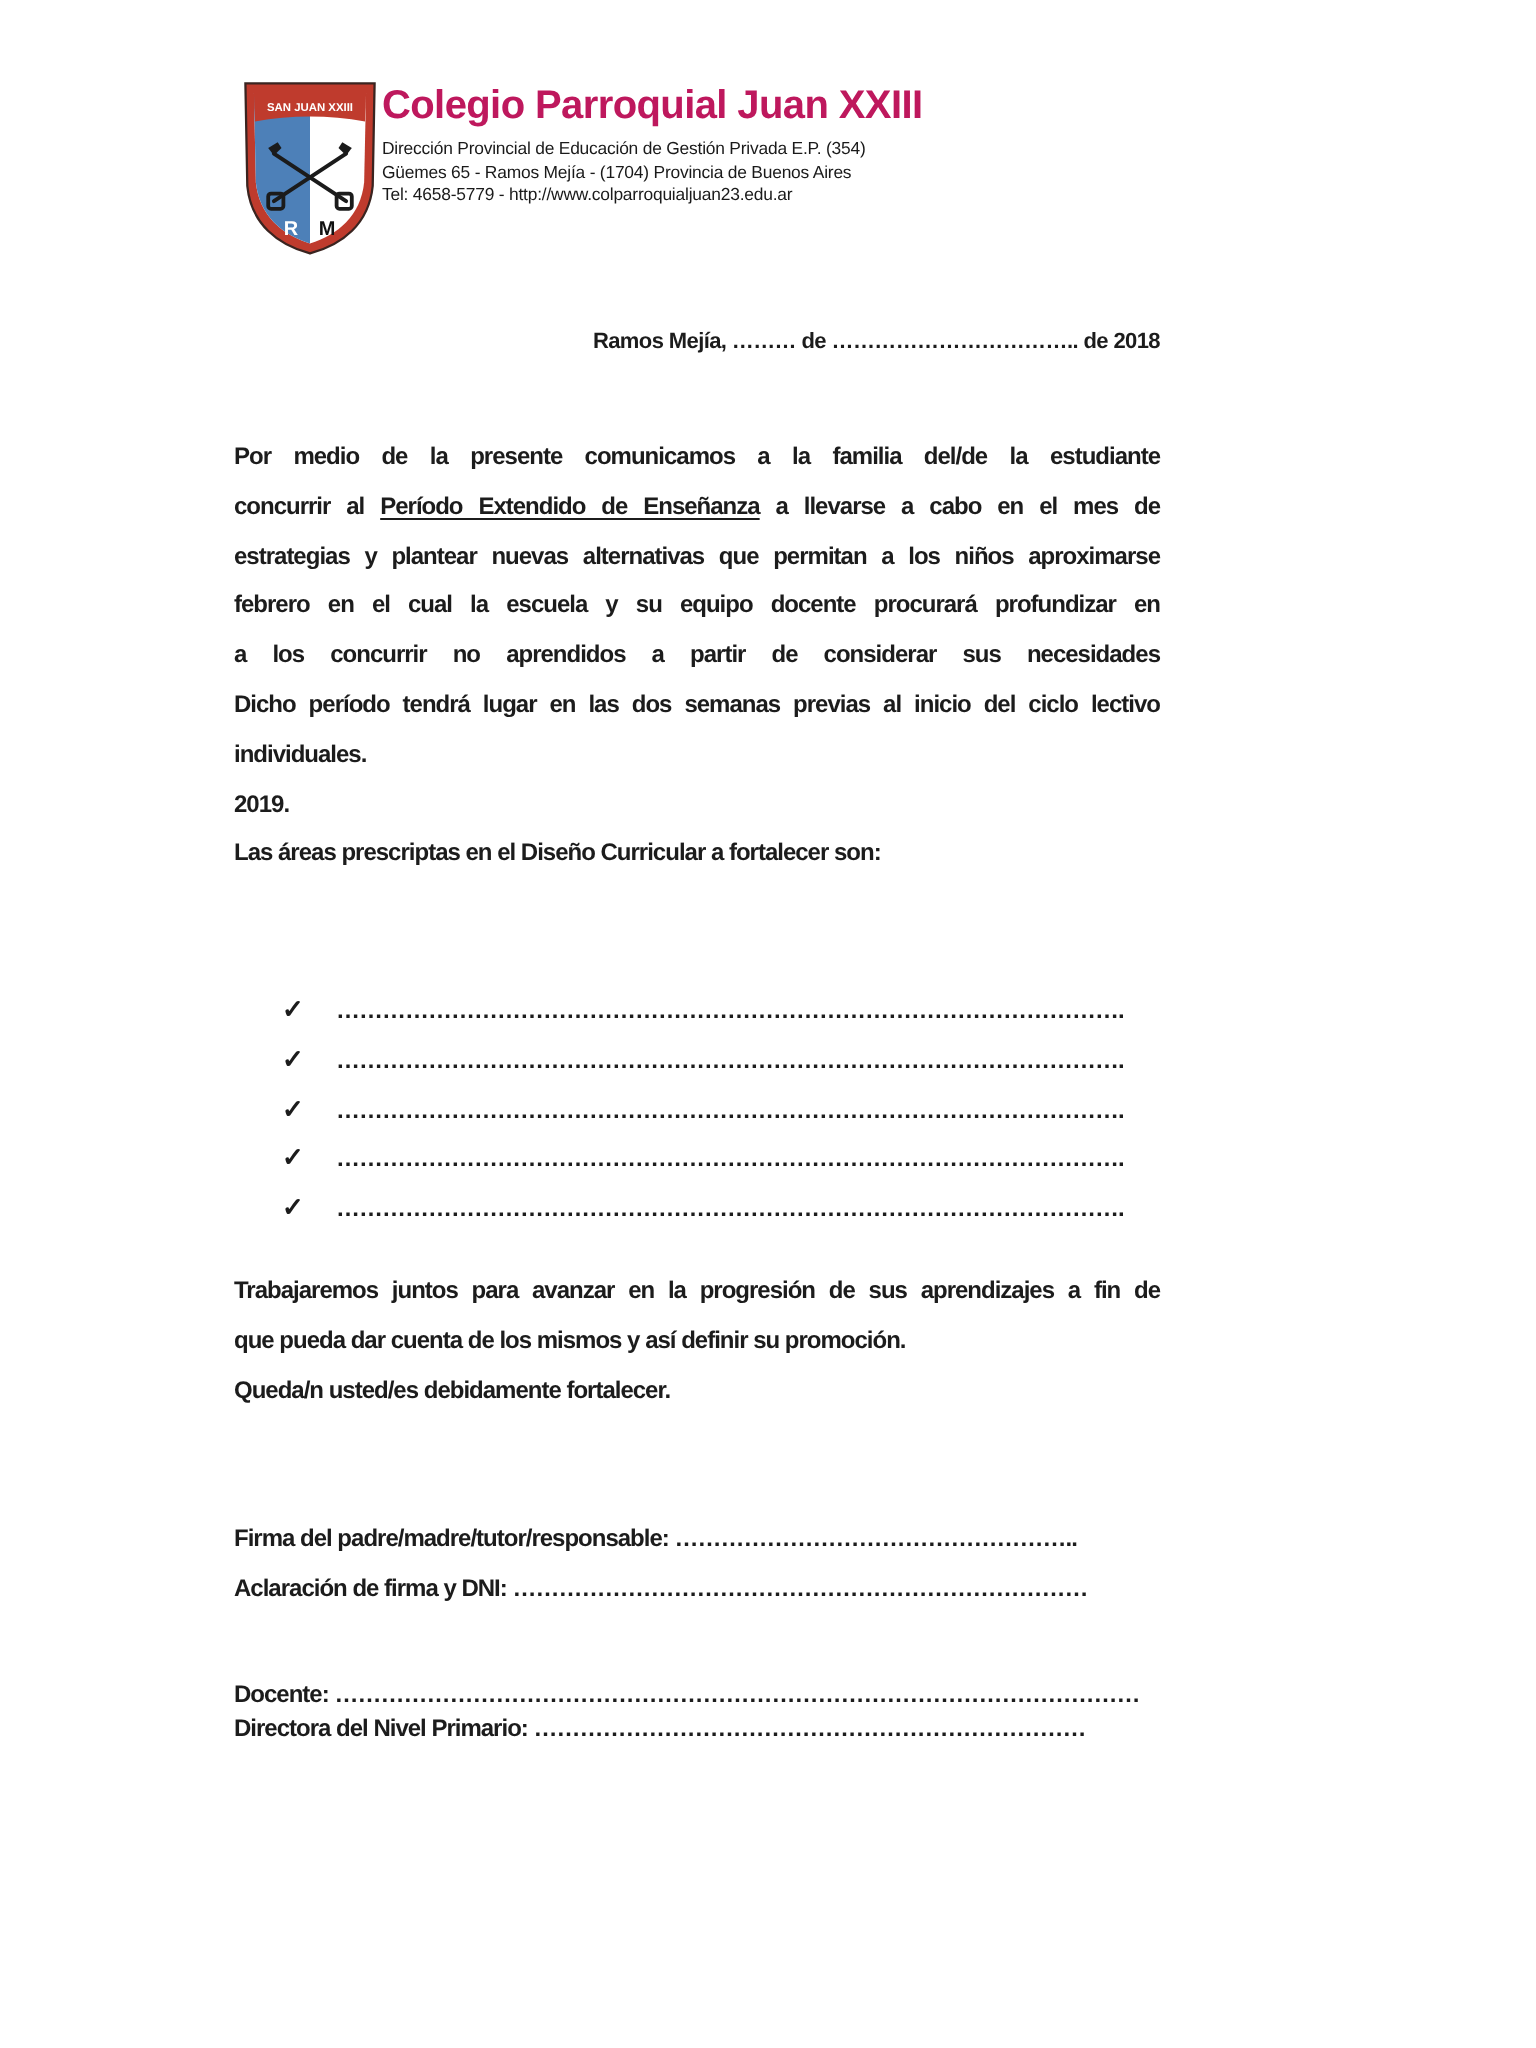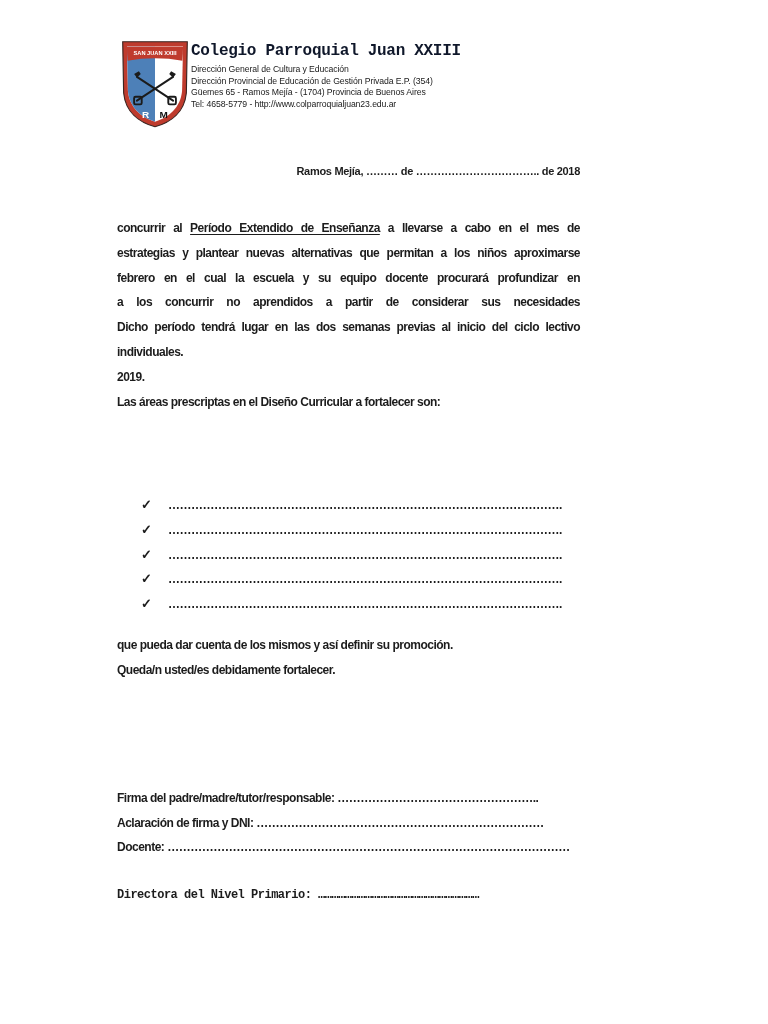--- a/index.html
+++ b/index.html
@@ -21,26 +21,25 @@
     width: 76px;
     height: 93px;
   }
   .header-text {
     position: absolute;
     left: 191px;
     top: 42px;
     width: 380px;
   }
   .school-name {
-    font-size: 16px;
+    font-size: 20px;
     font-weight: bold;
     letter-spacing: -0.3px;
-    color: #0f172a;
+    color: #be185d;
     margin-bottom: 4px;
-    font-family: Liberation Mono, monospace;
   }
   .header-sub {
     font-size: 8.7px;
     line-height: 11.6px;
     letter-spacing: -0.1px;
     color: #1a1a1a;
   }
 
   
   .content { position: absolute; left: 117px; width: 463px; }
@@ -49,23 +48,23 @@
     top: 165px;
     text-align: right;
     font-size: 11px;
     font-weight: bold;
     letter-spacing: -0.3px;
   }
 
   .main-text   { top: 216px; }
   .checklist   { top: 493px; }
   .closing     { top: 633px; }
-  .sig-block   { top: 757px; margin-top: 29px; }
+  .sig-block   { top: 757px; }
   .docente-row { top: 835px; }
-  .directora-row { top: 883px; font-family: Liberation Mono, monospace; }
+  .directora-row { top: 852px; }
 
   .line {
     font-size: 12px;
     font-weight: bold;
     line-height: 24.8px;
     letter-spacing: -0.5px;
     color: #1c1c1c;
     text-align: left;
     white-space: normal;
   }
@@ -130,48 +129,49 @@
         <rect x="54" y="62" width="8" height="8" rx="1.5" fill="none" stroke="#1b1b1b" stroke-width="2"></rect>
       </g>
 
       <text x="30" y="84" font-size="10.5" font-weight="bold" text-anchor="middle" fill="#ffffff">R</text>
       <text x="49" y="84" font-size="10.5" font-weight="bold" text-anchor="middle" fill="#111111">M</text>
     </svg>
   </div>
 
   <div class="header-text">
     <div class="school-name">Colegio Parroquial Juan XXIII</div>
-    <div class="header-sub">Dirección General de Cultura y Educación</div>
     <div class="header-sub">Dirección Provincial de Educación de Gestión Privada E.P. (354)</div>
     <div class="header-sub">Güemes 65 - Ramos Mejía - (1704) Provincia de Buenos Aires</div>
     <div class="header-sub">Tel: 4658-5779 - http://www.colparroquialjuan23.edu.ar</div>
   </div>
 
   <div class="content date-line">Ramos Mejía, ……… de …………………………….. de 2018</div>
 
   <div class="content main-text">
+    <div class="line j">Por medio de la presente comunicamos a la familia del/de la estudiante</div>
     <div class="line j"><span>concurrir al </span><span class="u">Período Extendido de Enseñanza</span><span> a llevarse a cabo en el mes de</span></div>
     <div class="line j">estrategias y plantear nuevas alternativas que permitan a los niños aproximarse</div>
     <div class="line j">febrero en el cual la escuela y su equipo docente procurará profundizar  en</div>
     <div class="line j">a los concurrir no aprendidos a partir de considerar sus necesidades</div>
     <div class="line j">Dicho período tendrá lugar en las dos semanas previas al inicio del ciclo lectivo</div>
     <div class="line">individuales.</div>
     <div class="line">2019.</div>
     <div class="line">Las áreas prescriptas en el Diseño Curricular a fortalecer son:</div>
   </div>
 
   <div class="content checklist">
     <div class="check-row"><span class="check">✓</span><span class="dots">………………………………………………………………………………………….</span></div>
     <div class="check-row"><span class="check">✓</span><span class="dots">………………………………………………………………………………………….</span></div>
     <div class="check-row"><span class="check">✓</span><span class="dots">………………………………………………………………………………………….</span></div>
     <div class="check-row"><span class="check">✓</span><span class="dots">………………………………………………………………………………………….</span></div>
     <div class="check-row"><span class="check">✓</span><span class="dots">………………………………………………………………………………………….</span></div>
   </div>
 
   <div class="content closing">
+    <div class="line j">Trabajaremos juntos para avanzar en la progresión de sus aprendizajes a fin de</div>
     <div class="line">que pueda dar cuenta de los mismos y así definir su promoción.</div>
     <div class="line">Queda/n usted/es debidamente fortalecer.</div>
   </div>
 
   <div class="content sig-block">
     <div class="line"><span>Firma del padre/madre/tutor/responsable: </span><span class="dots">……………………………………………..</span></div>
     <div class="line"><span>Aclaración de firma y DNI: </span><span class="dots">…………………………………………………………………</span></div>
   </div>
 
   <div class="content docente-row">

